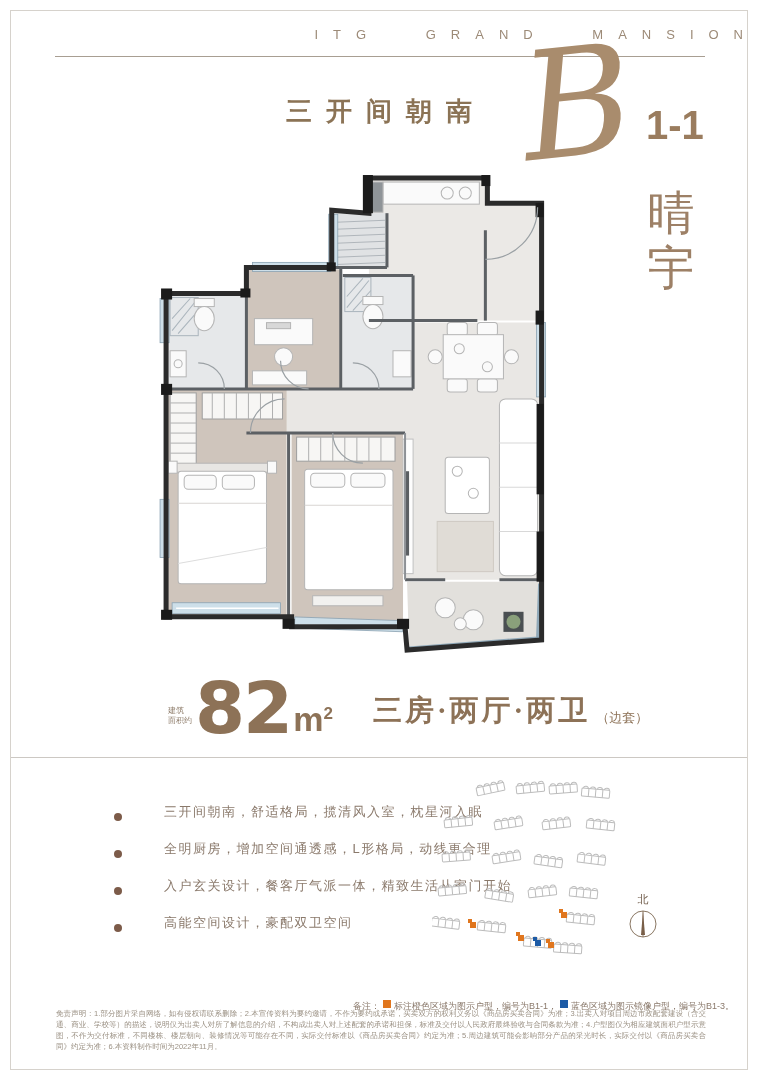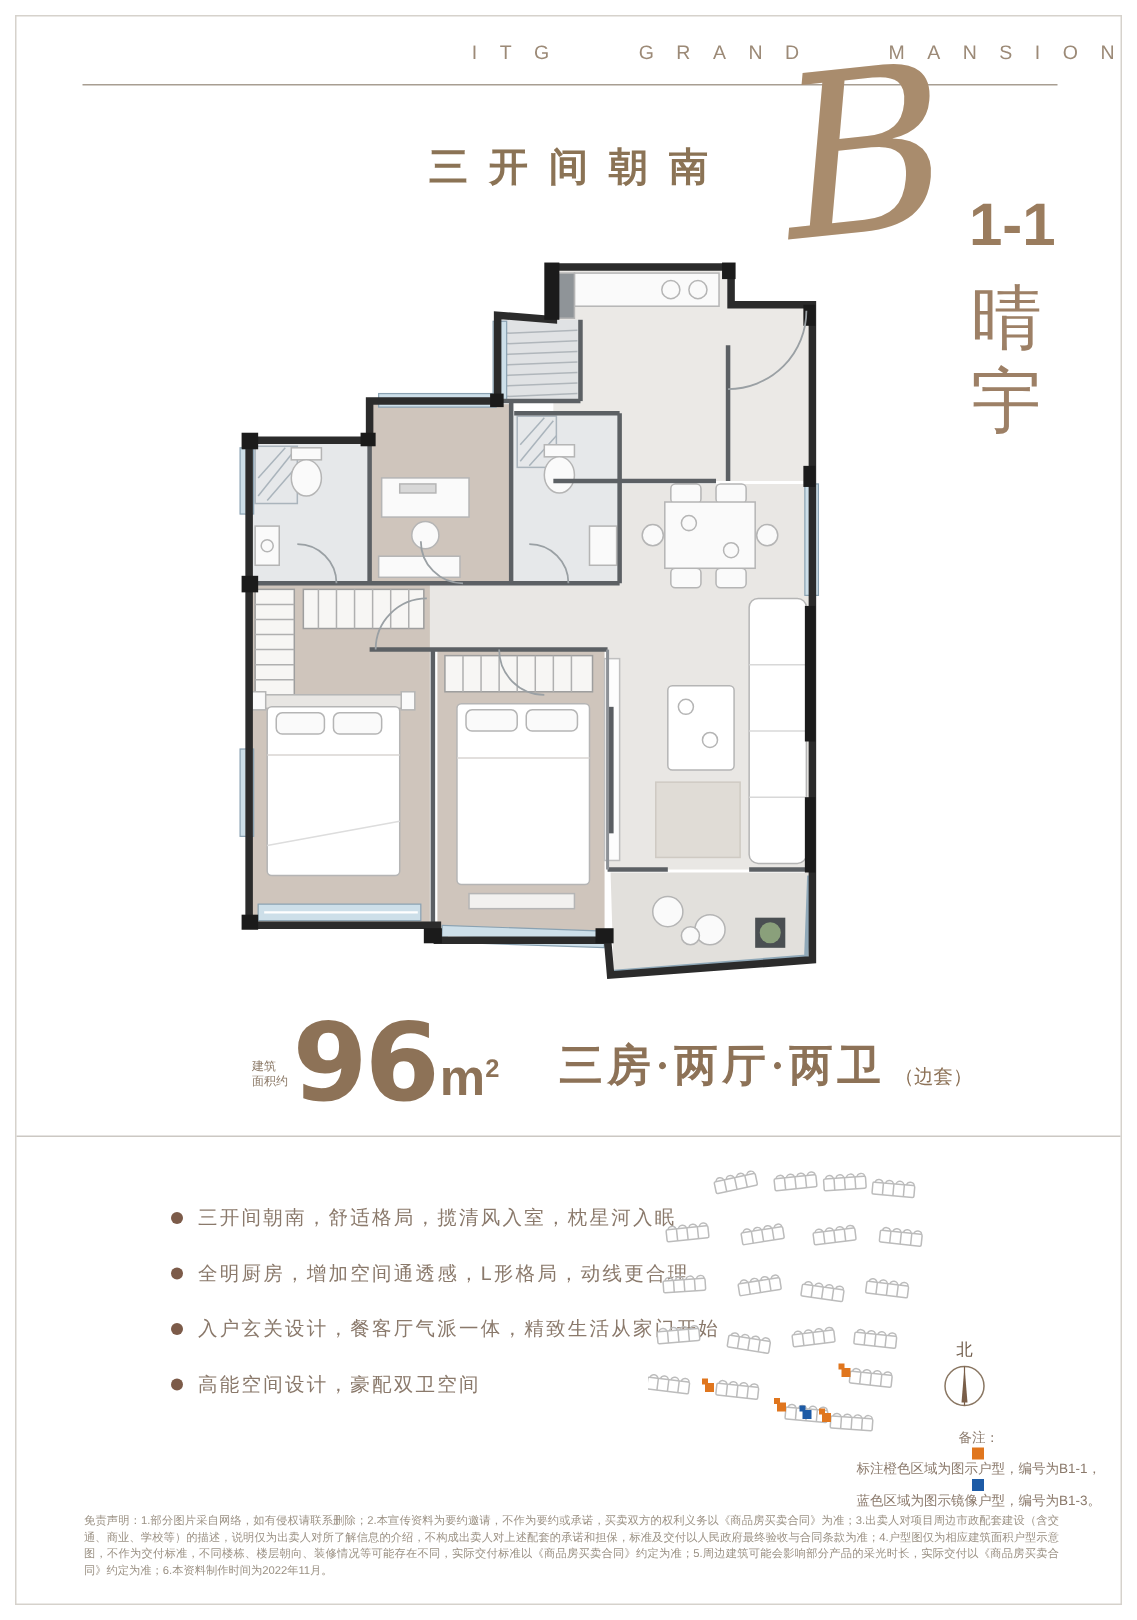--- a/index.html
+++ b/index.html
@@ -8,41 +8,41 @@
   .frame{position:absolute;inset:10px;border:1px solid #d6d2cc;}
   .brand{position:absolute;top:27px;left:0;right:0;text-align:right;font-size:13px;
          letter-spacing:15px;word-spacing:26px;color:#9c8a77;padding-left:15px;}
   .brand-rule{position:absolute;top:56px;left:55px;right:53px;height:1px;background:#a89e92;}
   .section-title{position:absolute;top:94px;left:0;right:0;text-align:center;
          font-family:"Liberation Serif","DejaVu Serif",serif;font-size:26px;font-weight:600;
          letter-spacing:14px;padding-left:14px;color:#8b7355;}
   .b-letter{position:absolute;left:522px;top:28px;font-family:"DejaVu Serif",serif;
          font-style:italic;font-weight:400;font-size:150px;line-height:1;color:#a98c6d;
          transform:rotate(-6deg);}
-  .b-num{position:absolute;left:646px;top:128px;font-size:40px;font-weight:700;color:#9a7c5e;}
+  .b-num{position:absolute;left:646px;top:103px;font-size:40px;font-weight:700;color:#9a7c5e;}
   .b-name{position:absolute;left:645px;top:186px;width:52px;font-family:"Liberation Serif","DejaVu Serif",serif;
          font-size:47px;line-height:1.18;color:#9d8066;word-break:break-all;text-align:center;}
   .floorplan{position:absolute;left:146px;top:170px;}
   .area-row{position:absolute;left:168px;top:680px;display:flex;align-items:flex-end;color:#8d7257;}
   .area-prefix{font-size:8px;line-height:10px;color:#8d7b69;margin:0 3px 12px 0;}
   .area-value{font-size:72px;font-weight:700;line-height:0.8;letter-spacing:-2px;
          font-family:"DejaVu Sans",sans-serif;}
   .area-unit{font-size:34px;font-weight:700;line-height:1;margin:0 0 2px 2px;}
   .area-unit sup{font-size:17px;}
   .area-layout{font-size:29px;font-weight:700;letter-spacing:3px;margin:0 0 7px 40px;
          font-family:"Liberation Serif","DejaVu Serif",serif;}
   .area-note{font-size:13px;margin:0 12px 11px 6px;}
   .divider{position:absolute;top:757px;left:11px;right:11px;height:1px;background:#ccc8c3;}
   .features{position:absolute;left:114px;top:803px;list-style:none;margin:0;padding:0;}
-  .features li{display:flex;align-items:center;margin-bottom:19px;font-size:13px;
-         color:#8a796b;letter-spacing:1.5px;}
+  .features li{display:flex;align-items:flex-end;margin-bottom:19px;font-size:13px;
+         color:#8a796b;letter-spacing:1.5px;gap:32px;}
   .features .dot{width:8px;height:8px;border-radius:50%;background:#7c5b49;margin-right:10px;flex:none;}
   .siteplan{position:absolute;left:432px;top:772px;}
-  .legend{position:absolute;right:24px;top:952px;font-size:9px;color:#8a796b;
-         display:flex;align-items:center;flex-direction:column;}
+  .legend{position:absolute;right:24px;top:1000px;font-size:9px;color:#8a796b;
+         display:flex;}
   .swatch{width:8px;height:8px;display:inline-block;margin:0 3px;flex:none;}
   .swatch.orange{background:#e0761e;}
   .swatch.blue{background:#1d5ba6;}
   .disclaimer{position:absolute;left:56px;right:52px;top:1008px;font-size:7.5px;
          line-height:11px;color:#9b9184;text-align:justify;}
 </style>
 </head>
 <body>
 
 <div class="page">
@@ -245,21 +245,21 @@
       <path d="M232,218 A26,26 0 0 0 206,192"></path>
       <path d="M162,218 A28,28 0 0 1 134,190"></path>
     </g>
   </svg>
 
   <div class="area-row">
     <div class="area-prefix">
       <div>建筑</div>
       <div>面积约</div>
     </div>
-    <div class="area-value">96</div>
+    <div class="area-value">82</div>
     <div class="area-unit"><span>m</span><sup>2</sup></div>
     <div class="area-layout">三房·两厅·两卫</div>
     <div class="area-note">（边套）</div>
   </div>
 
   <div class="divider"></div>
 
   <ul class="features">
     <li>
         <span class="dot"></span>

